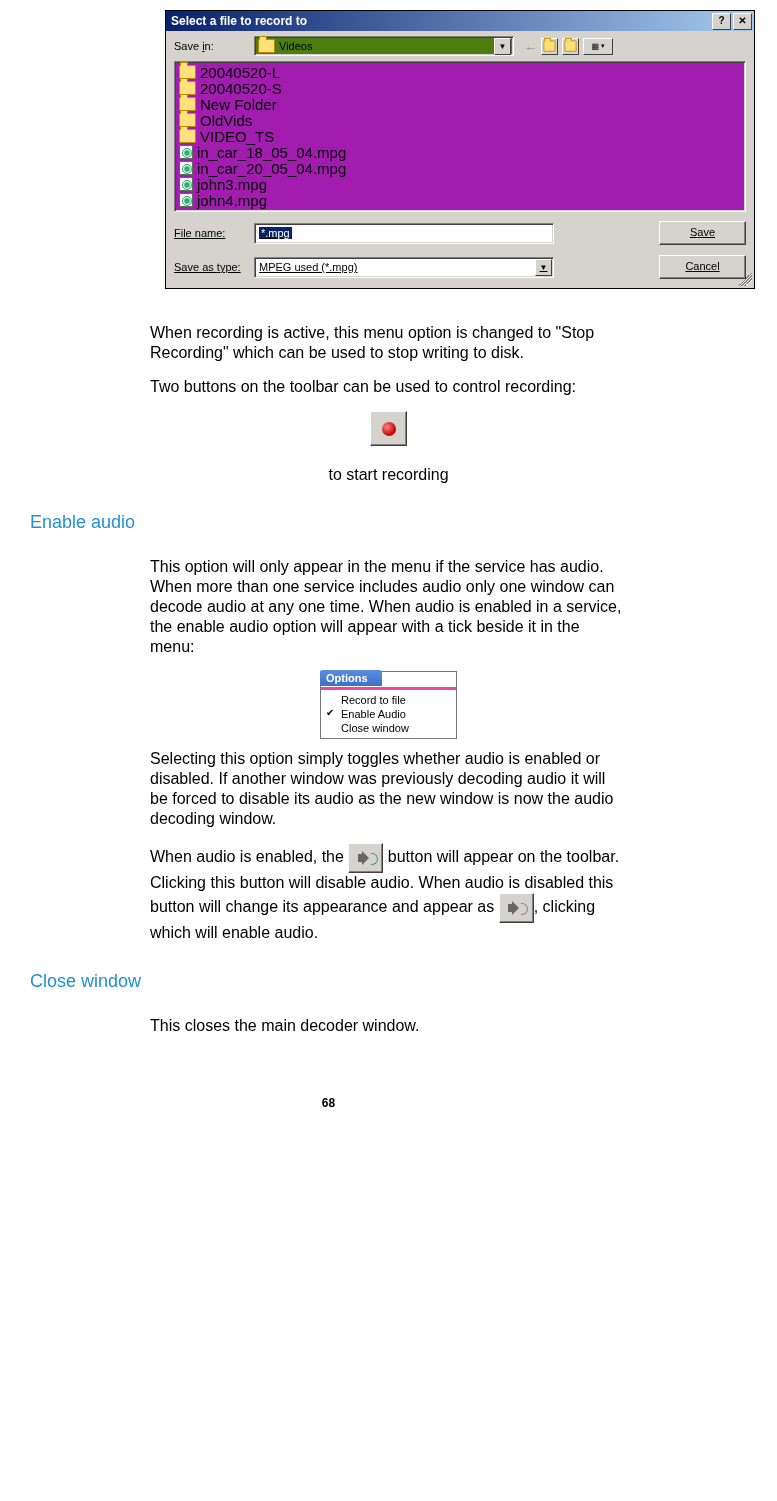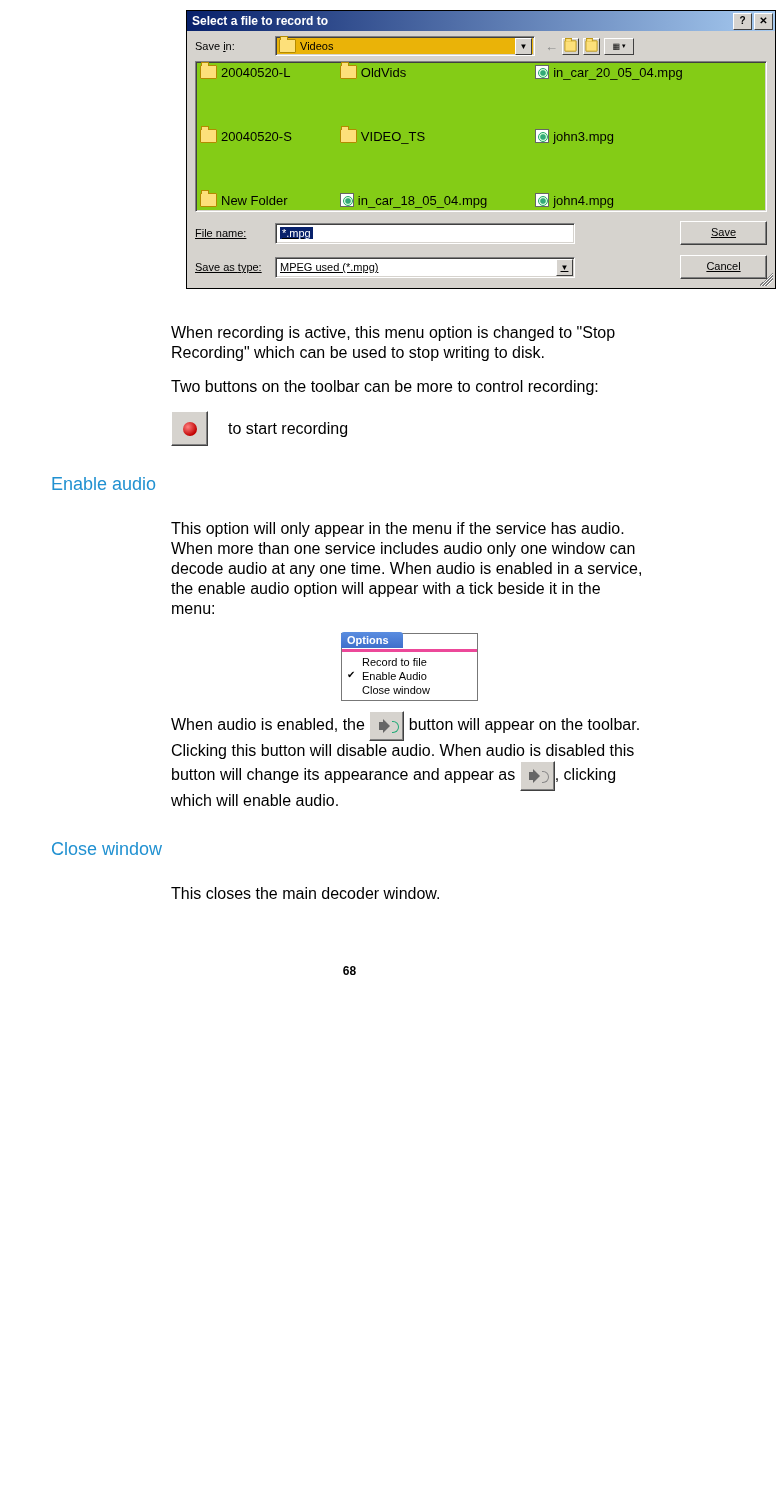--- a/index.html
+++ b/index.html
@@ -8,21 +8,20 @@
     font-family: Arial, Helvetica, sans-serif;
     font-size: 16px;
     color: #000;
     background: #fff;
     width: 777px;
   }
   .page {
     width: 657px;
     position: relative;
     padding-bottom: 60px;
-    margin-left: 21px;
   }
   .content {
     margin-left: 150px;
     margin-right: 30px;
   }
   .section-heading {
     margin-left: 30px;
     margin-right: 30px;
     color: #1f8dd6;
     color: #2975c7;
@@ -85,21 +84,21 @@
     padding: 5px 8px;
     font-family: Tahoma, Arial, sans-serif;
     font-size: 11px;
     color: #000;
   }
   .dlg-row .lbl { width: 80px; }
   .dlg-row .lbl u { text-decoration: underline; }
   .save-in-combo {
     flex: 0 0 260px;
     height: 20px;
-    background: #eab308;
+    background: #4d7c0f;
     border: 1px solid #808080;
     border-right-color: #fff;
     border-bottom-color: #fff;
     box-shadow: inset 1px 1px 0 #404040, inset -1px -1px 0 #d6d3ce;
     display: flex;
     align-items: center;
     padding: 0 2px 0 3px;
     box-sizing: border-box;
   }
   .combo-arrow, .nav-icon {
@@ -129,35 +128,34 @@
     position: absolute;
     top: -4px; left: 0;
     width: 6px; height: 3px;
     background: #fde07a;
     border: 1px solid #b38a00;
     border-bottom: none;
   }
   .file-pane {
     margin: 0 8px 4px 8px;
     height: 145px;
-    background: #84cc16;
+    background: #a21caf;
     border: 1px solid #808080;
     border-right-color: #fff;
     border-bottom-color: #fff;
     box-shadow: inset 1px 1px 0 #404040, inset -1px -1px 0 #d6d3ce;
     padding: 2px 4px;
     font-family: Tahoma, Arial, sans-serif;
-    font-size: 13px;
+    font-size: 15px;
     display: flex;
     flex-direction: column;
     flex-wrap: wrap;
     align-content: flex-start;
     column-gap: 18px;
     overflow: hidden;
-    gap: 48px;
   }
   .file-item {
     display: flex;
     align-items: center;
     height: 16px;
     white-space: nowrap;
   }
   .mpg-glyph {
     width: 14px; height: 14px;
     background: #fff;
@@ -263,20 +261,21 @@
     border-left: none;
     border-radius: 0 10px 10px 0;
   }
   .speaker-waves.mute { border-color: #888; }
 
   .icon-row {
     display: flex;
     align-items: center;
     gap: 20px;
     margin: 4px 0;
+    flex-direction: column;
   }
 
   
   .options-menu {
     width: 135px;
     margin: 4px auto 4px auto;
     border: 1px solid #777;
     font-family: Tahoma, Arial;
     font-size: 11px;
     background: #fff;
@@ -401,21 +400,21 @@
           <span class="combo-arrow">▼</span>
         </div>
         <div class="dlg-button">Cancel</div>
       </div>
     </div>
     <div class="resize-grip"></div>
   </div>
 
   <div class="content" style="margin-top:34px">
     <p>When recording is active, this menu option is changed to "Stop Recording" which can be used to stop writing to disk.</p>
-    <p>Two buttons on the toolbar can be more to control recording:</p>
+    <p>Two buttons on the toolbar can be used to control recording:</p>
 
     <div class="icon-row">
       <span class="tb-icon">
           <span class="rec-circle-red"></span>
         </span>
       <span>to start recording</span>
     </div>
 
   </div>
 
@@ -426,20 +425,21 @@
 
     <div class="options-menu">
       <div class="tab">Options</div>
       <div class="body" id="opt-menu-body">
           <div class="mi">Record to file</div>
           <div class="mi checked">Enable Audio</div>
           <div class="mi">Close window</div>
         </div>
     </div>
 
+    <p>Selecting this option simply toggles whether audio is enabled or disabled. If another window was previously decoding audio it will be forced to disable its audio as the new window is now the audio decoding window.</p>
 
     <p>
       <span>When audio is enabled, the </span><span class="tb-icon small">
           <span class="speaker-glyph">
             <span class="speaker-waves"></span>
           </span>
         </span><span> button will appear on the toolbar. Clicking this button will disable audio. When audio is disabled this button will change its appearance and appear as </span><span class="tb-icon small">
           <span class="speaker-glyph">
             <span class="speaker-waves mute"></span>
           </span>

